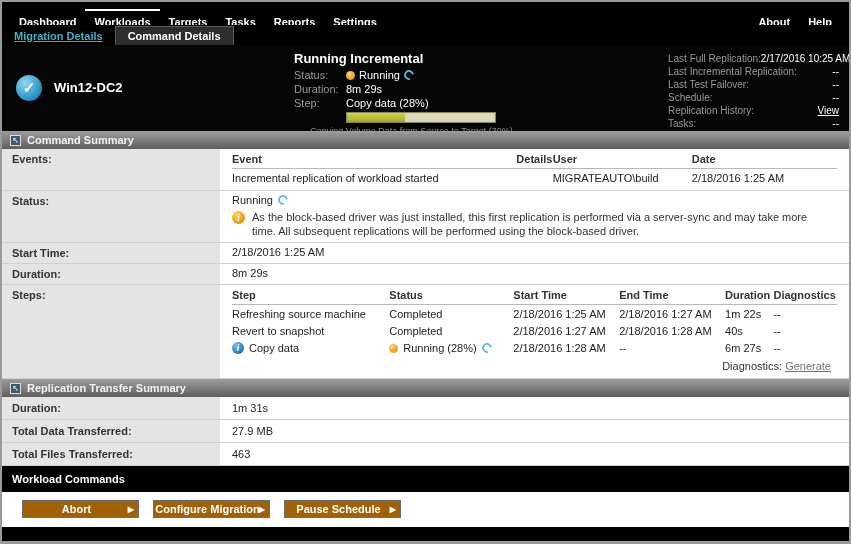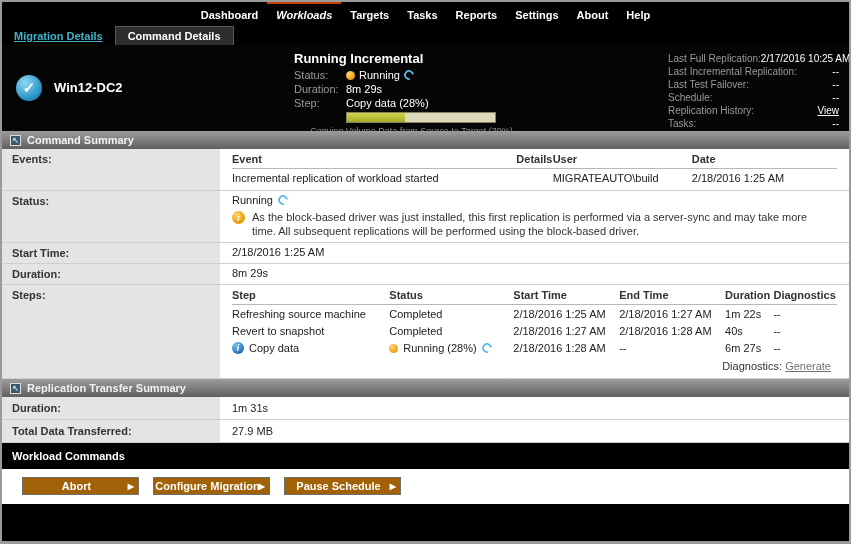--- a/index.html
+++ b/index.html
@@ -2,24 +2,24 @@
 <html><head>
 <meta charset="utf-8">
 <style>
   * { margin:0; padding:0; box-sizing:border-box; }
   html,body { background:#6e6e6e; }
   body { font-family:"Liberation Sans", sans-serif; }
   .window { width:851px; height:544px; border:2px solid #9a9a9a; border-bottom-width:3px;
             background:#000; display:flex; flex-direction:column; overflow:hidden; }
 
   
-  .topnav { height:23px; background:#000; display:flex; justify-content:center; padding:0 8px; flex:0 0 auto; }
+  .topnav { height:23px; background:#000; display:flex; justify-content:space-between; padding:7px 8px; flex:0 0 auto; }
   .nav-left,.nav-right { display:flex; }
   .nav-item { color:#fff; font-size:11px; font-weight:bold; padding:5px 9px 3px; border-top:2px solid transparent; cursor:pointer; white-space:nowrap; }
-  .nav-item.active { border-top:2px solid #c2410c;font-style:italic; }
+  .nav-item.active { border-top:2px solid #ffffff; }
 
   
   .tabbar { height:20px; background:#000; display:flex; align-items:flex-end; padding-left:10px; flex:0 0 auto; }
   .tab-link { color:#41b1c6; font-size:11px; font-weight:bold; text-decoration:underline; margin:0 12px 3px 2px; cursor:pointer; white-space:nowrap; }
   .tab-active { background:#2d2d2d; border:1px solid #5a5a5a; border-bottom:none; color:#fff; font-size:11px; font-weight:bold; padding:3px 12px 3px; cursor:default; white-space:nowrap; }
 
   
   .hero { background:#050505; display:flex; padding:5px 10px 6px 14px; height:86px; flex:0 0 auto; }
   .hero-left { width:278px; display:flex; align-items:center; gap:12px; }
   .workload-icon { width:26px; height:26px; border-radius:50%; flex:0 0 auto;
@@ -302,20 +302,24 @@
 
   <div class="detail-grid">
     <div class="dg-row">
       <div class="dg-label" style="padding:5px 10px;">Duration:</div>
       <div class="dg-content" style="padding:5px 12px;">1m 31s</div>
     </div>
     <div class="dg-row">
       <div class="dg-label" style="padding:5px 10px;">Total Data Transferred:</div>
       <div class="dg-content" style="padding:5px 12px;">27.9 MB</div>
     </div>
+    <div class="dg-row">
+      <div class="dg-label" style="padding:5px 10px;">Total Files Transferred:</div>
+      <div class="dg-content" style="padding:5px 12px;">463</div>
+    </div>
   </div>
 
   <div class="commands-bar">
     <span class="commands-title">Workload Commands</span>
   </div>
   <div class="buttons-row">
     <div class="cmd-button">
       <span class="lbl">Abort</span>
       <span class="arr">▶</span>
     </div>

